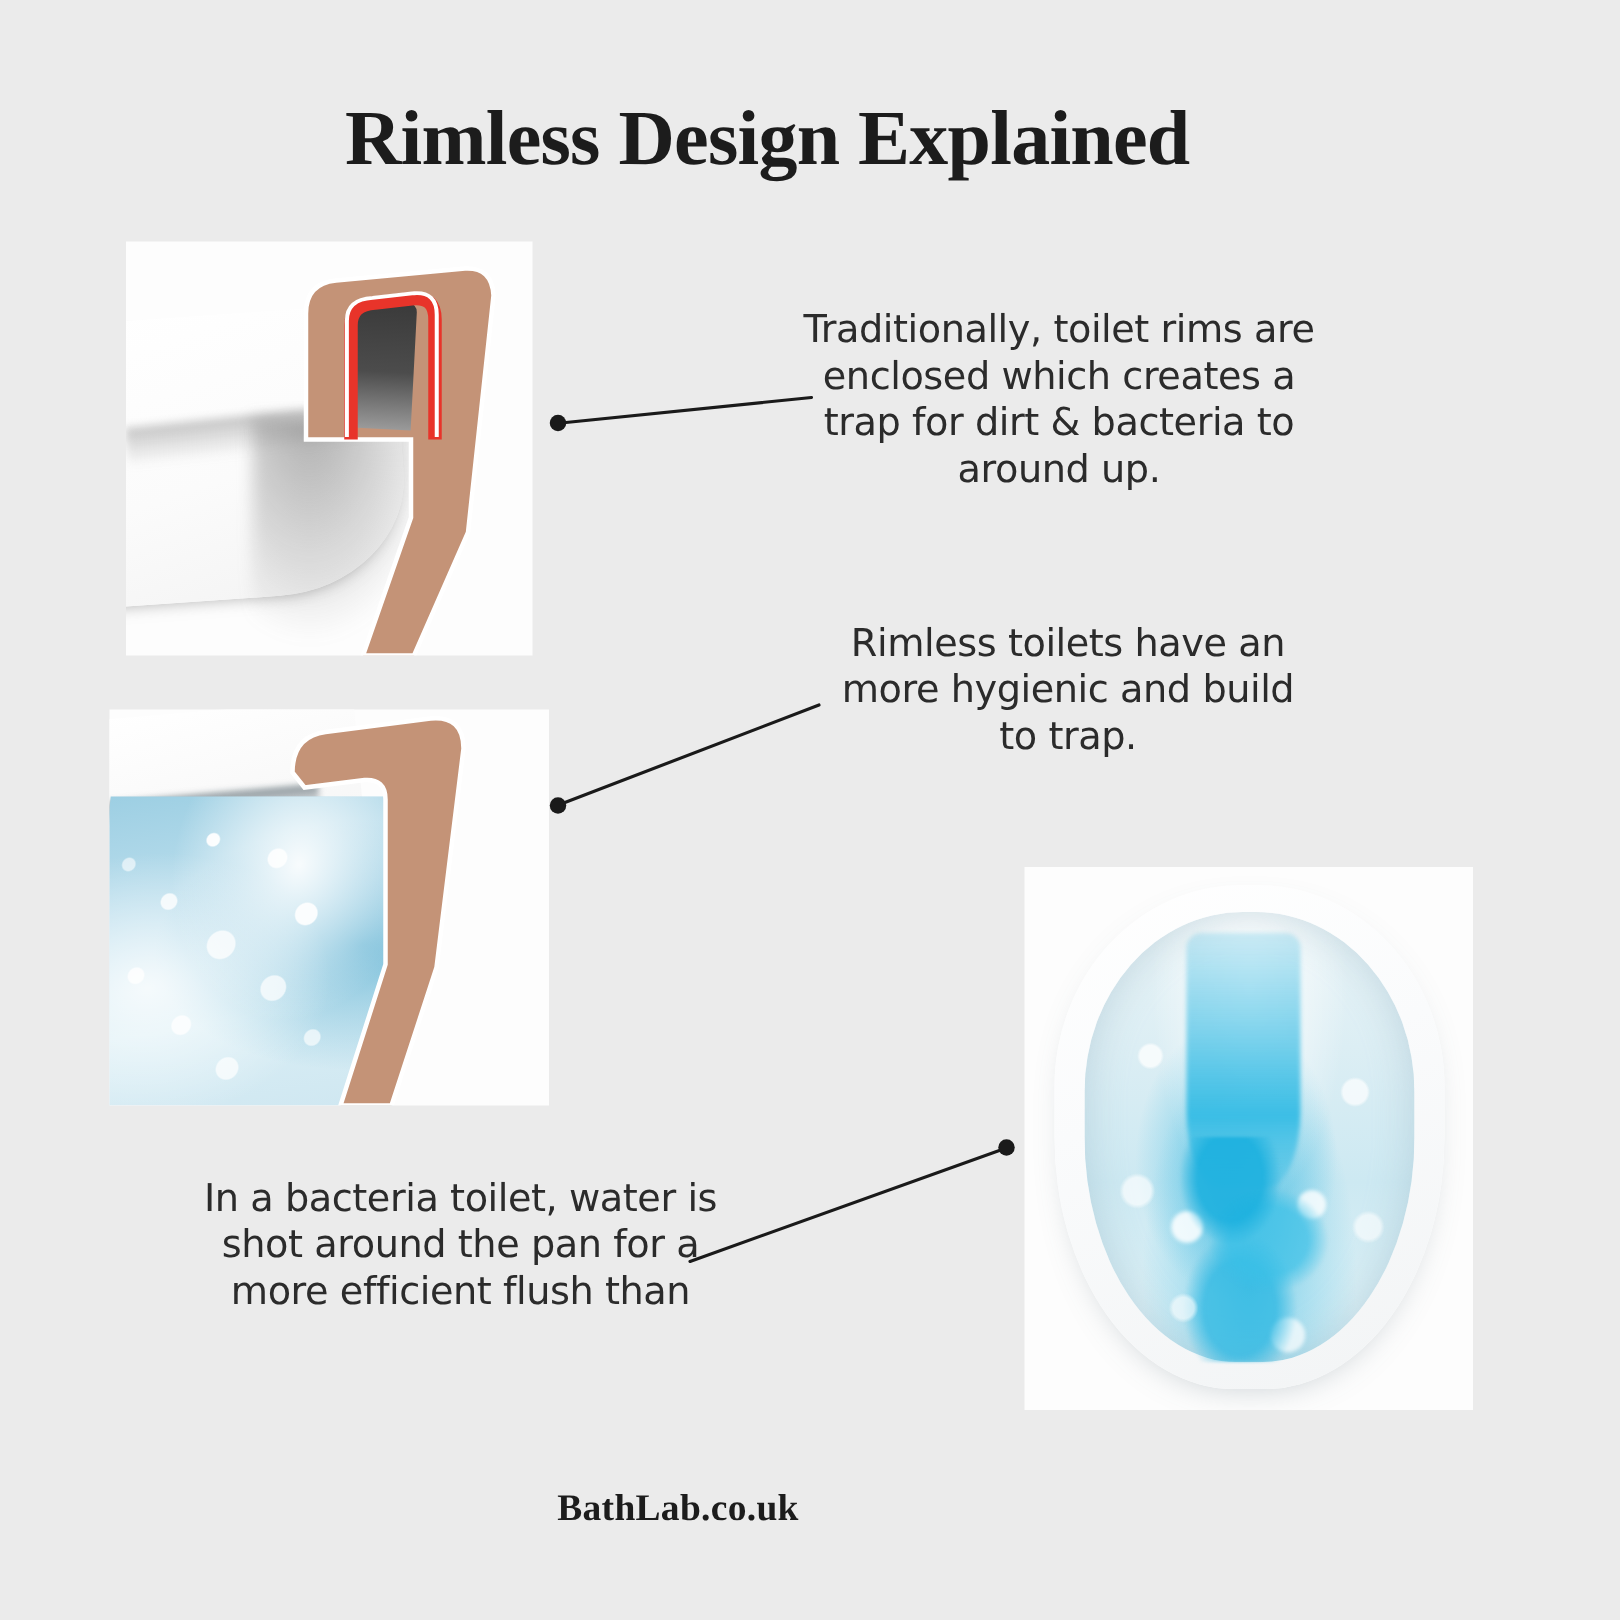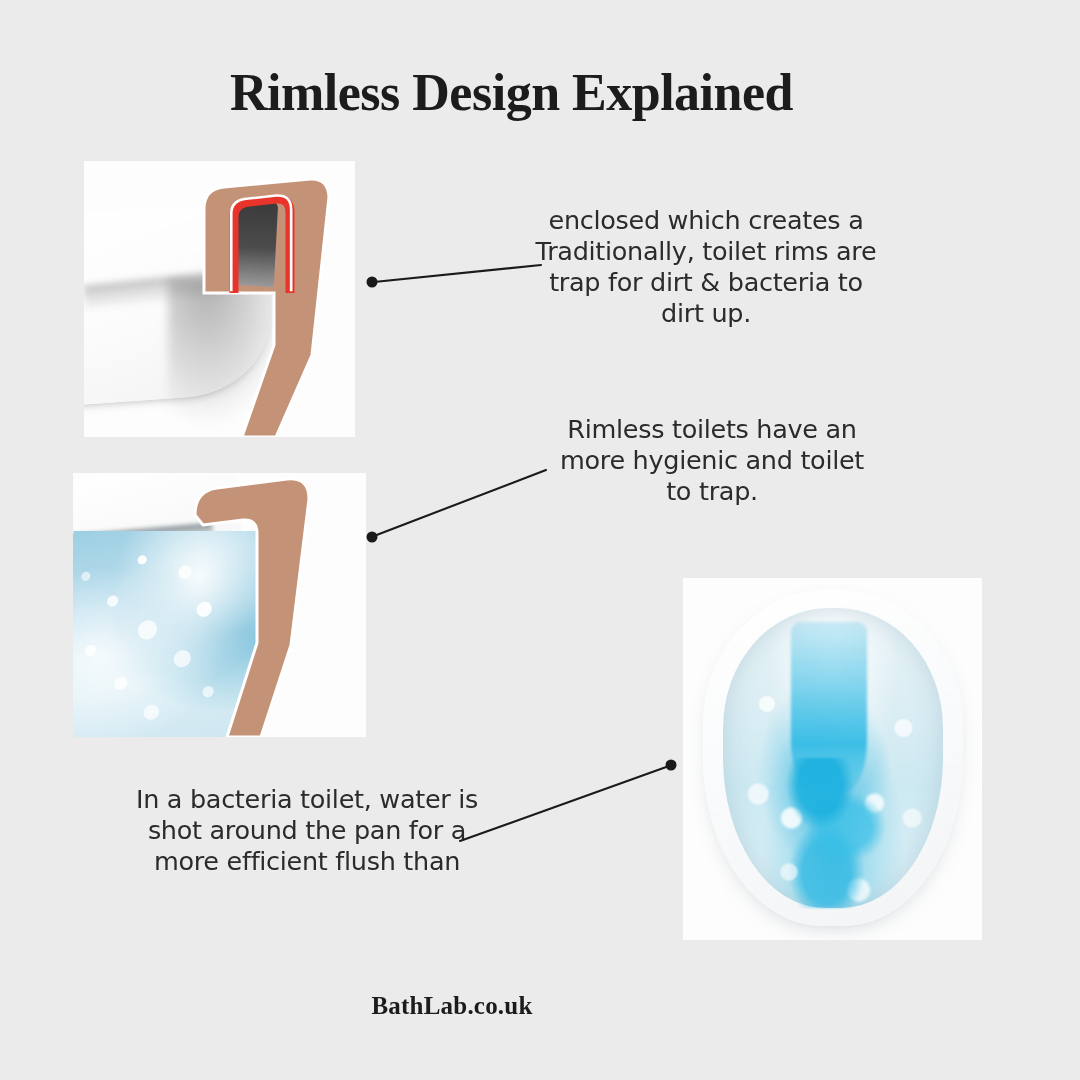--- a/index.html
+++ b/index.html
@@ -276,29 +276,29 @@
     <circle cx="372" cy="282" r="5.5"></circle>
 
     <line x1="374" y1="536" x2="546" y2="470"></line>
     <circle cx="372" cy="537" r="5.5"></circle>
 
     <line x1="669" y1="766" x2="460" y2="841"></line>
     <circle cx="671" cy="765" r="5.5"></circle>
   </svg>
 
   <div class="callout" id="callout-1">
+    <span class="line">Traditionally, toilet rims are</span>
     <span class="line">enclosed which creates a</span>
-    <span class="line">Traditionally, toilet rims are</span>
     <span class="line">trap for dirt &amp; bacteria to</span>
-    <span class="line">dirt up.</span>
+    <span class="line">around up.</span>
   </div>
 
   <div class="callout" id="callout-2">
     <span class="line">Rimless toilets have an</span>
-    <span class="line">more hygienic and toilet</span>
+    <span class="line">more hygienic and build</span>
     <span class="line">to trap.</span>
   </div>
 
   <div class="callout" id="callout-3">
     <span class="line">In a bacteria toilet, water is</span>
     <span class="line">shot around the pan for a</span>
     <span class="line">more efficient flush than</span>
   </div>
 
   <div class="brand">BathLab.co.uk</div>

